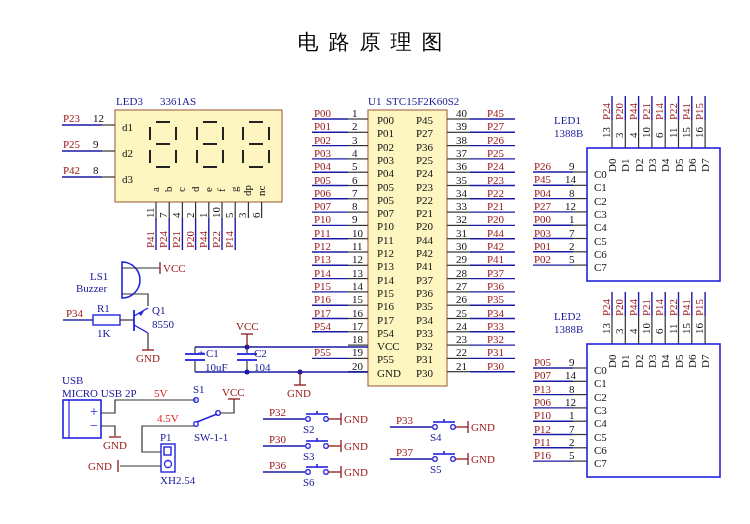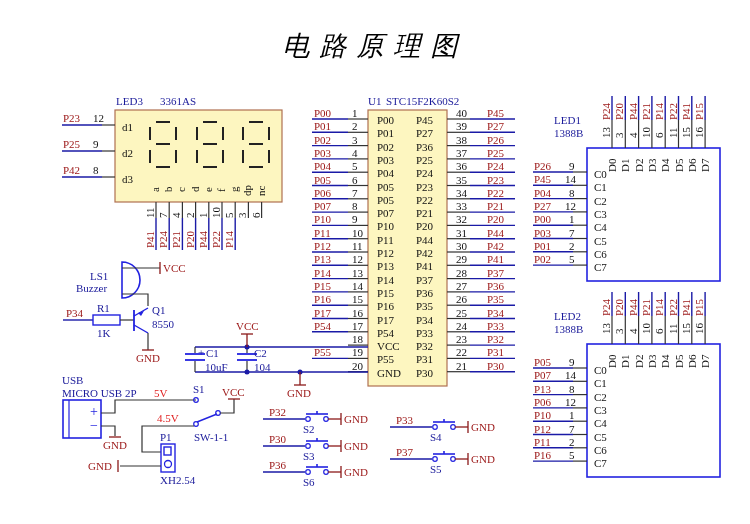--- a/index.html
+++ b/index.html
@@ -1,17 +1,17 @@
 <!DOCTYPE html>
 <html><head>
 <meta charset="utf-8">
 <style>
   html, body { margin: 0; padding: 0; background: #ffffff; }
   body { width: 750px; height: 524px; overflow: hidden; position: relative; font-family: "Liberation Serif", serif; }
-  #title { position: absolute; left: 0; top: 28px; width: 750px; text-align: center; font-family: "DejaVu Sans", sans-serif; font-size: 27px; letter-spacing: 10px; color: #000; font-style: italic; }
+  #title { position: absolute; left: 0; top: 28px; width: 750px; text-align: center; font-family: "DejaVu Sans", sans-serif; font-size: 21px; letter-spacing: 10px; color: #000; }
   svg { position: absolute; left: 0; top: 0; }
   .wire-blue { stroke: #1a1aa6; stroke-width: 1.4; fill: none; }
   .wire-dark { stroke: #333; stroke-width: 1.2; fill: none; }
   .wire-red { stroke: #8b1a1a; stroke-width: 1.3; fill: none; }
   .box-yellow { fill: #fdf6c0; stroke: #b07050; stroke-width: 1.2; }
   .box-blue { fill: #ffffff; stroke: #2323e0; stroke-width: 1.6; }
   .t-net { fill: #9a1414; font-size: 11px; font-family: "Liberation Serif", serif; }
   .t-pin { fill: #111; font-size: 11px; font-family: "Liberation Serif", serif; }
   .t-blue { fill: #1a1a9a; font-size: 11px; font-family: "Liberation Serif", serif; }
   .t-red { fill: #e02020; font-size: 11px; font-family: "Liberation Serif", serif; }

